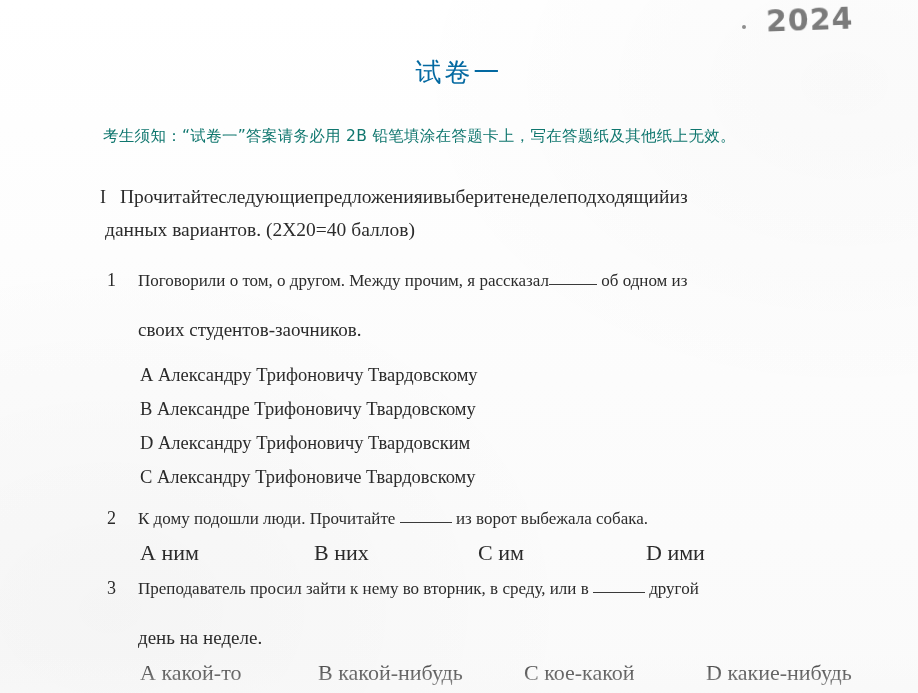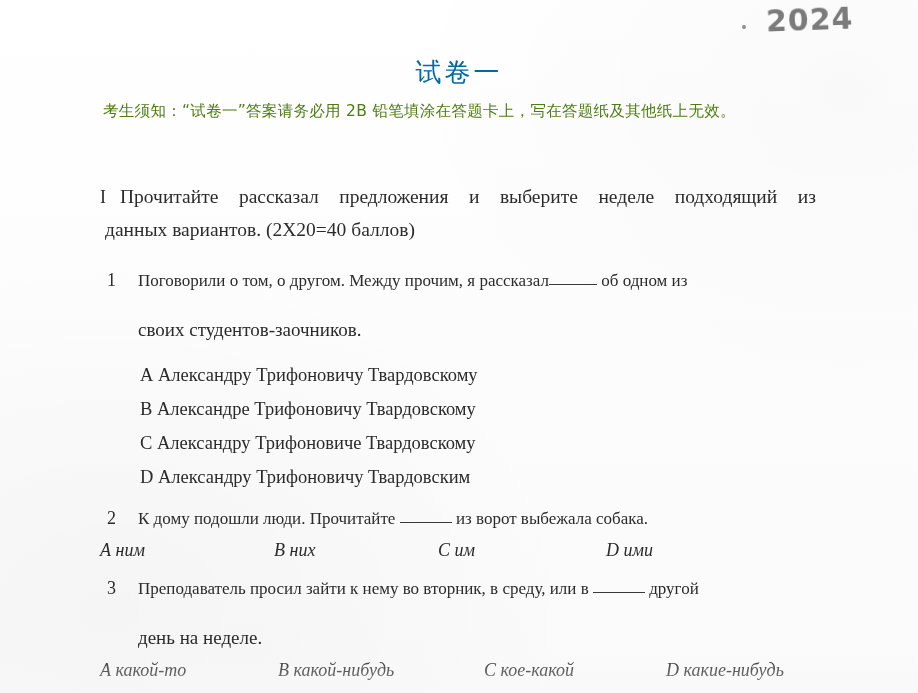--- a/index.html
+++ b/index.html
@@ -65,27 +65,27 @@
     text-align: center;
     font-family: "DejaVu Serif", "Liberation Serif", serif;
     font-size: 26px;
     letter-spacing: 3px;
     color: #0369a1;
   }
 
   
   .notice {
     position: absolute;
-    top: 101px;
+    top: 126px;
     left: 103px;
     width: 760px;
     font-family: "DejaVu Sans", sans-serif;
     font-size: 15.5px;
     letter-spacing: .3px;
-    color: #4d7c0f;
+    color: #0f766e;
     white-space: nowrap;
   }
 
   
   .section {
     position: absolute;
     top: 186px;
     left: 100px;
     width: 716px;
   }
@@ -95,21 +95,20 @@
     font-size: 19.5px;
   }
   .sec-num {
     width: 20px;
     flex: 0 0 20px;
     font-size: 18px;
   }
   .sec-text-justified {
     flex: 1;
     display: flex;
-    justify-content: space-between;
     white-space: nowrap;
   }
   .section-line2 {
     margin-top: 11px;
     margin-left: 5px;
     font-size: 19.5px;
   }
 
   
   .q {
@@ -155,25 +154,25 @@
     font-size: 18.5px;
     margin-bottom: 13px;
     white-space: nowrap;
   }
   .opt-letter {
     font-family: "Liberation Serif", serif;
   }
 
   
   .opts-inline {
+    margin-left: 40px;
     margin-top: 11px;
     display: flex;
-    font-size: 18px;
-    white-space: nowrap;
-    font-style: italic;
+    font-size: 22px;
+    white-space: nowrap;
   }
   .opts-inline .opt { flex: 0 0 auto; }
   .opts-inline.cols4-a .opt:nth-child(1) { width: 174px; }
   .opts-inline.cols4-a .opt:nth-child(2) { width: 164px; }
   .opts-inline.cols4-a .opt:nth-child(3) { width: 168px; }
   .opts-inline.cols4-b .opt:nth-child(1) { width: 178px; }
   .opts-inline.cols4-b .opt:nth-child(2) { width: 206px; }
   .opts-inline.cols4-b .opt:nth-child(3) { width: 182px; }
 
   
@@ -199,43 +198,43 @@
 
   <div class="doc-title">试卷一</div>
 
   <div class="notice">考生须知：“试卷一”答案请务必用 2B 铅笔填涂在答题卡上，写在答题纸及其他纸上无效。</div>
 
   <div class="section">
     <div class="section-line1">
       <span class="sec-num">I</span>
       <span class="sec-text-justified">
         <span>Прочитайте</span>
-        <span>рассказал</span>
+        <span>следующие</span>
         <span>предложения</span>
         <span>и</span>
         <span>выберите</span>
         <span>неделе</span>
         <span>подходящий</span>
         <span>из</span>
       </span>
     </div>
     <div class="section-line2">данных вариантов. (2X20=40 баллов)</div>
   </div>
 
   <div class="q" style="top:270px;">
     <div class="q-head">
       <span class="q-num">1</span>
       <span class="q-stem"><span>Поговорили о том, о другом. Между прочим, я рассказал</span><span class="blank w2"></span>&nbsp;<span>об одном из</span></span>
     </div>
     <div class="q-cont">своих студентов-заочников.</div>
     <div class="opts-stacked">
       <div class="opt-row"><span class="opt-letter">A</span>&nbsp;<span>Александру Трифоновичу Твардовскому</span></div>
       <div class="opt-row"><span class="opt-letter">B</span>&nbsp;<span>Александре Трифоновичу Твардовскому</span></div>
+      <div class="opt-row"><span class="opt-letter">D</span>&nbsp;<span>Александру Трифоновичу Твардовским</span></div>
       <div class="opt-row"><span class="opt-letter">C</span>&nbsp;<span>Александру Трифоновиче Твардовскому</span></div>
-      <div class="opt-row"><span class="opt-letter">D</span>&nbsp;<span>Александру Трифоновичу Твардовским</span></div>
     </div>
   </div>
 
   <div class="q" style="top:508px;">
     <div class="q-head">
       <span class="q-num">2</span>
       <span class="q-stem"><span>К дому подошли люди. Прочитайте</span>&nbsp;<span class="blank w3"></span>&nbsp;<span>из ворот выбежала собака.</span></span>
     </div>
     <div class="opts-inline cols4-a">
       <span class="opt"><span class="opt-letter">A</span>&nbsp;<span>ним</span></span>

